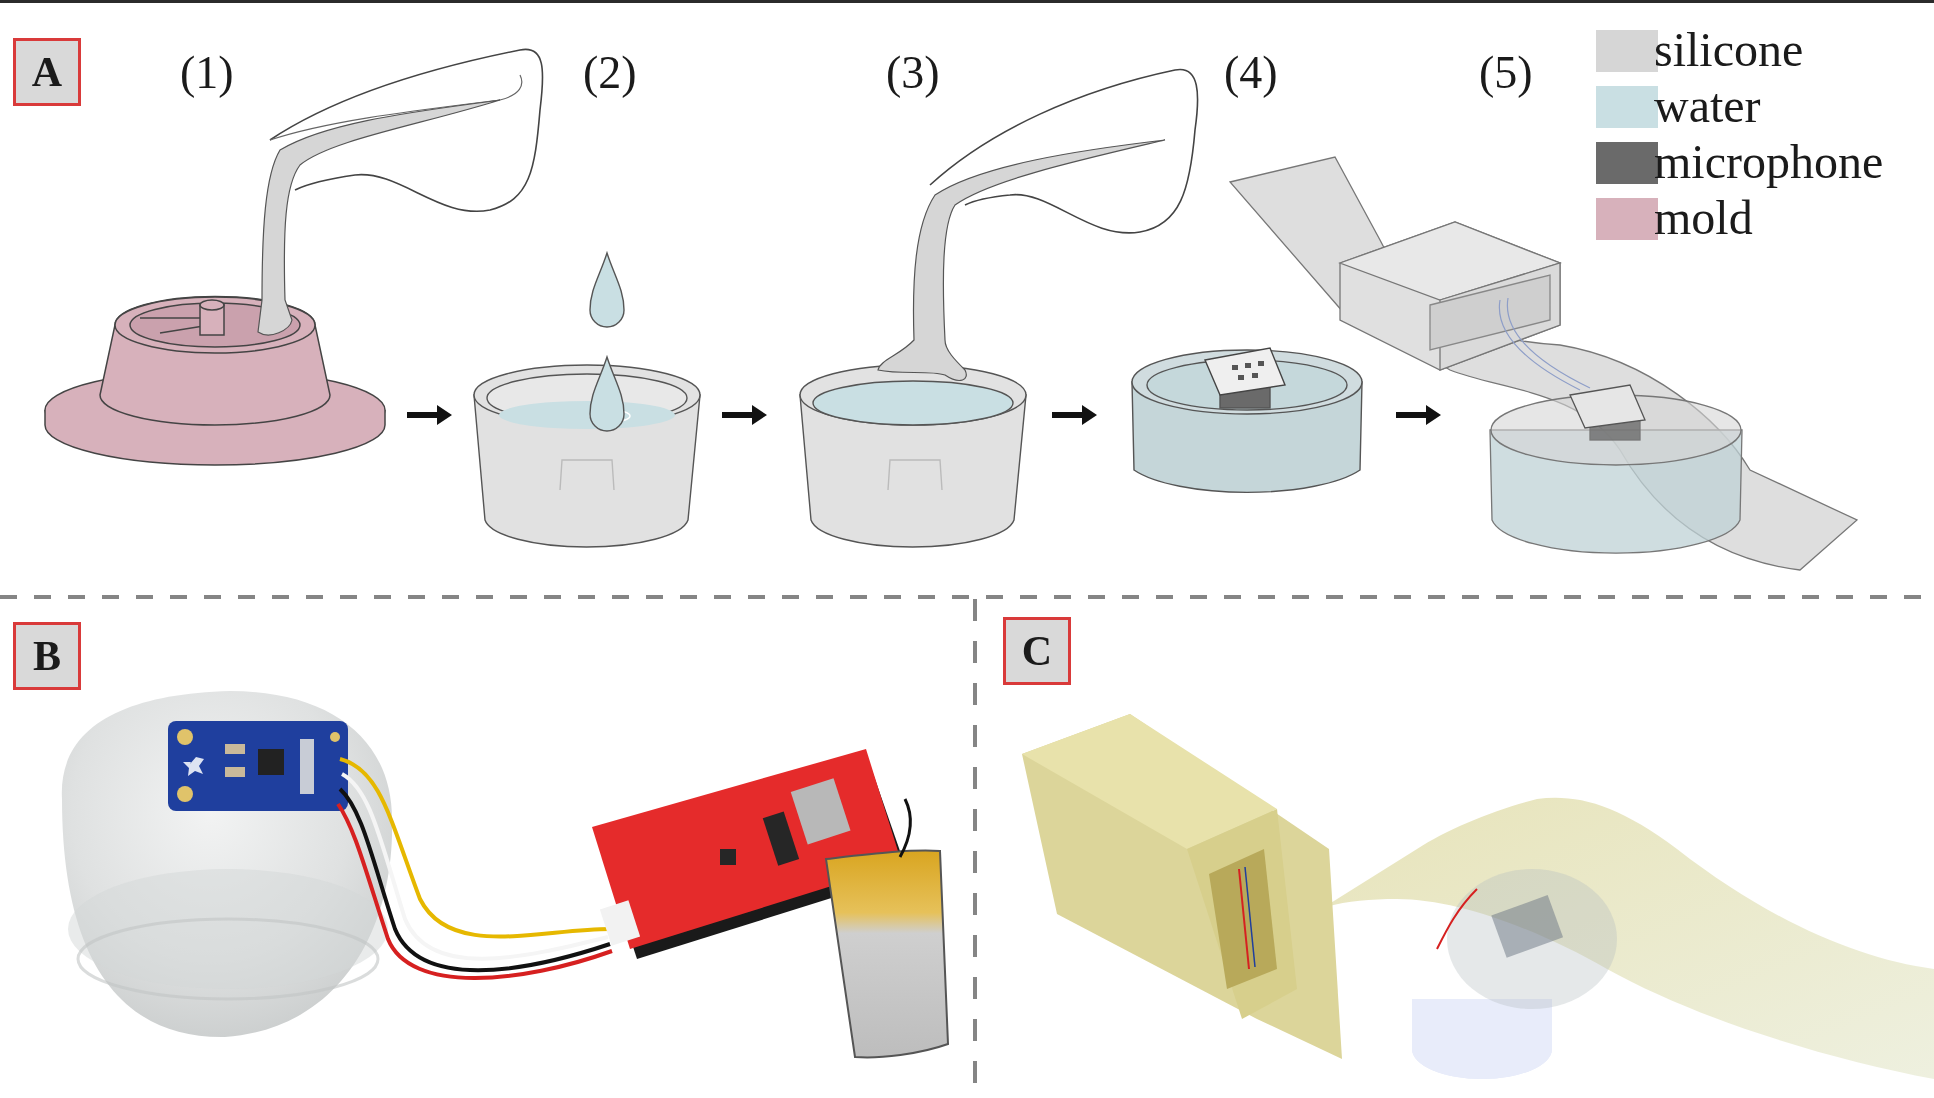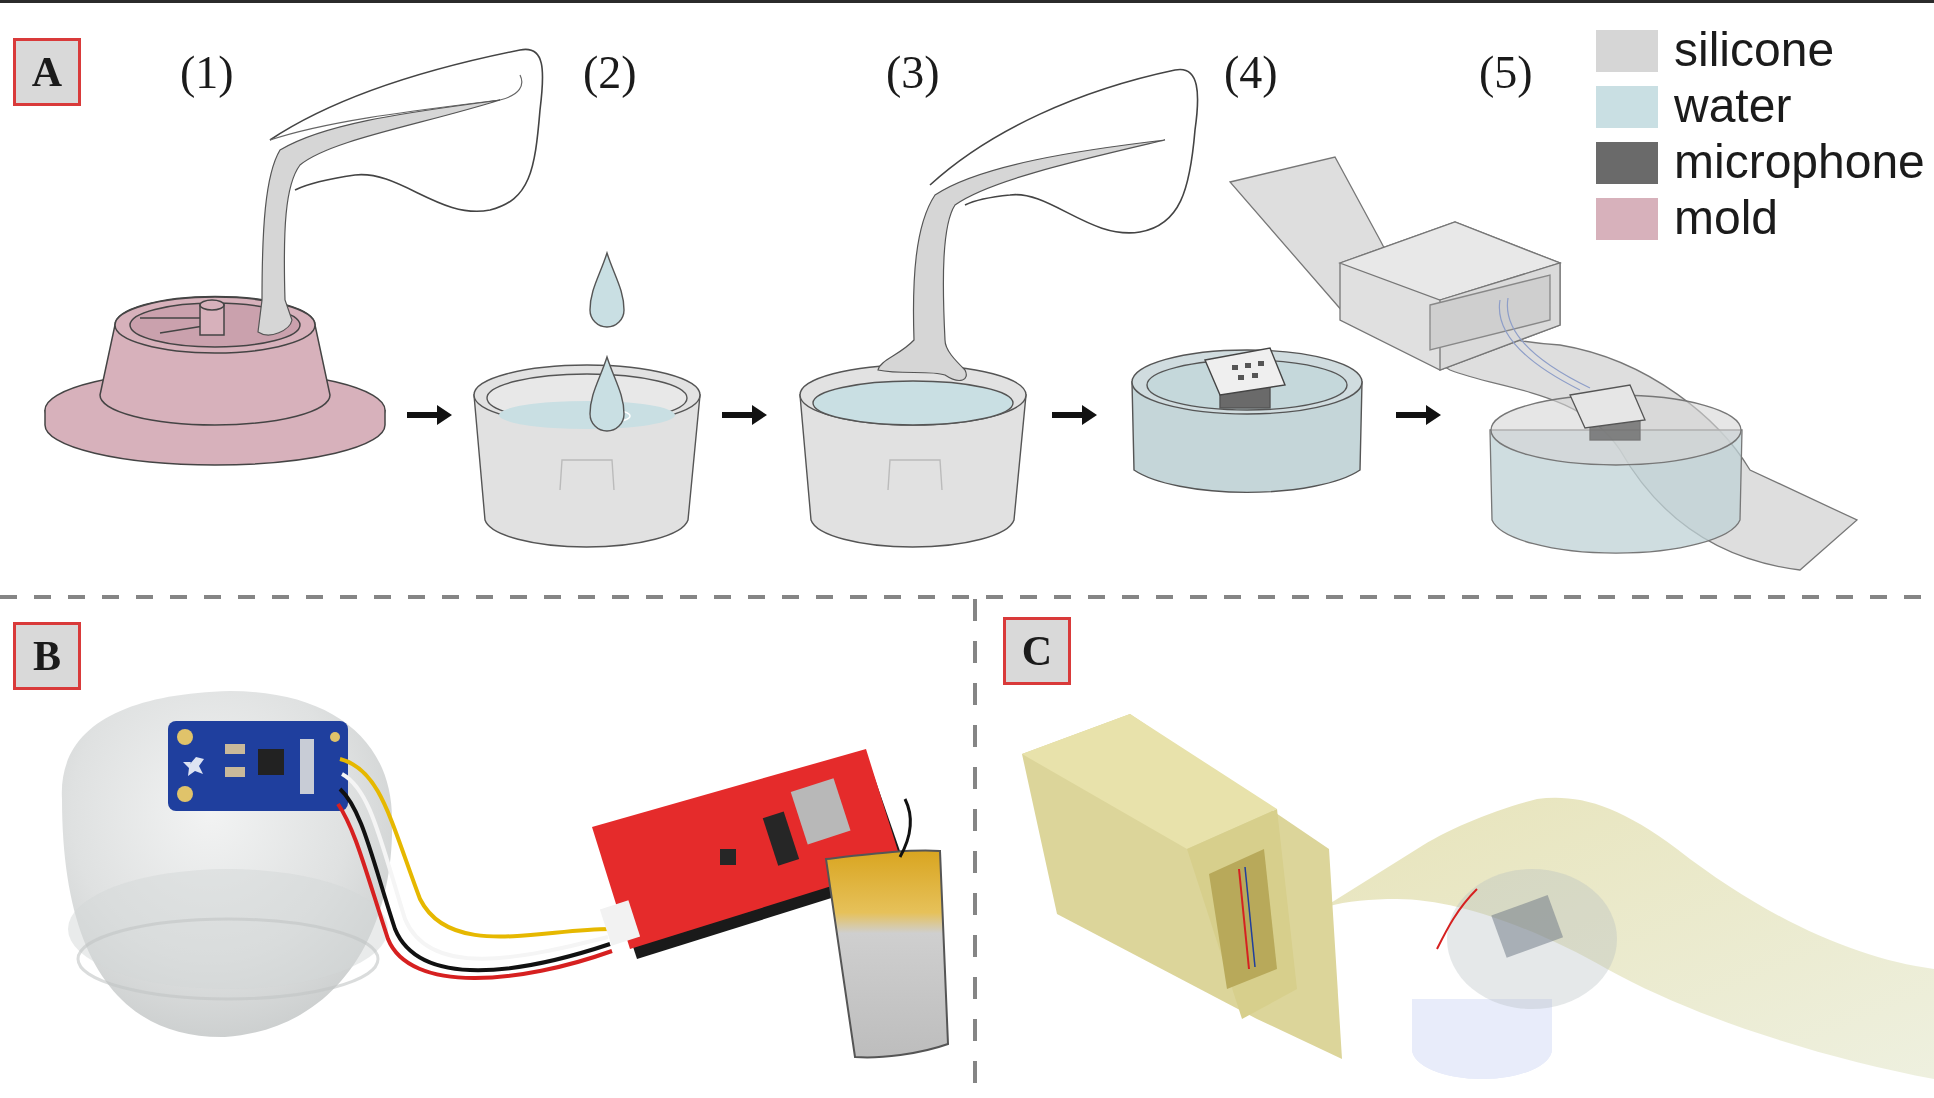--- a/index.html
+++ b/index.html
@@ -4,21 +4,21 @@
 <style>
   html, body { margin:0; padding:0; background:#ffffff; }
   body { width:1934px; height:1098px; position:relative; overflow:hidden; font-family:"Liberation Serif","DejaVu Serif",serif; color:#1a1a1a; }
   .topline { position:absolute; left:0; top:0; width:1934px; height:3px; background:#2b2b2b; }
   .panel-label { position:absolute; width:62px; height:62px; border:3px solid #d93a3a; background:#d9d9d9; box-sizing:content-box;
     font-family:"Liberation Serif",serif; font-weight:bold; font-size:42px; line-height:62px; text-align:center; color:#1b1b1b; }
   .step-label { position:absolute; font-family:"Liberation Serif",serif; font-size:46px; line-height:46px; color:#1b1b1b; }
   .legend { position:absolute; left:1596px; top:30px; }
   .legend-row { position:relative; height:56px; }
   .legend-swatch { position:absolute; left:0; top:0; width:62px; height:42px; }
-  .legend-text { position:absolute; left:78px; top:-8px; font-family:Liberation Sans, sans-serif; font-size:48px; line-height:56px; color:#1b1b1b; white-space:nowrap; }
+  .legend-text { position:absolute; left:58px; top:-8px; font-family:Liberation Serif, serif; font-size:48px; line-height:56px; color:#1b1b1b; white-space:nowrap; }
   .hdash { position:absolute; left:0; top:595px; width:1934px; height:4px;
     background:repeating-linear-gradient(90deg,#858585 0 17px,transparent 17px 34px); }
   .vdash { position:absolute; left:973px; top:599px; width:4px; height:499px;
     background:repeating-linear-gradient(180deg,#858585 0 22px,transparent 22px 42px); }
   svg { position:absolute; }
 </style>
 </head>
 <body>
 
 <div class="topline"></div>

